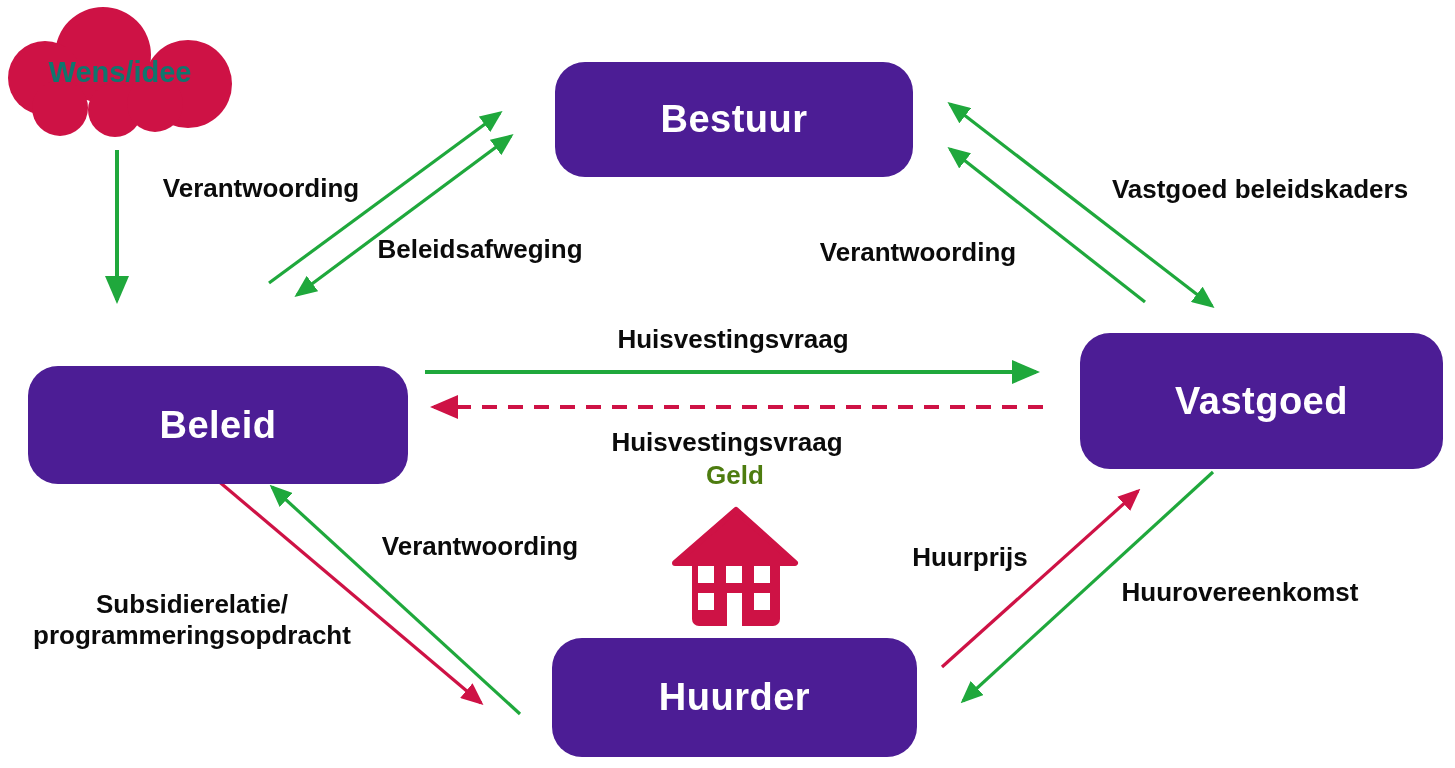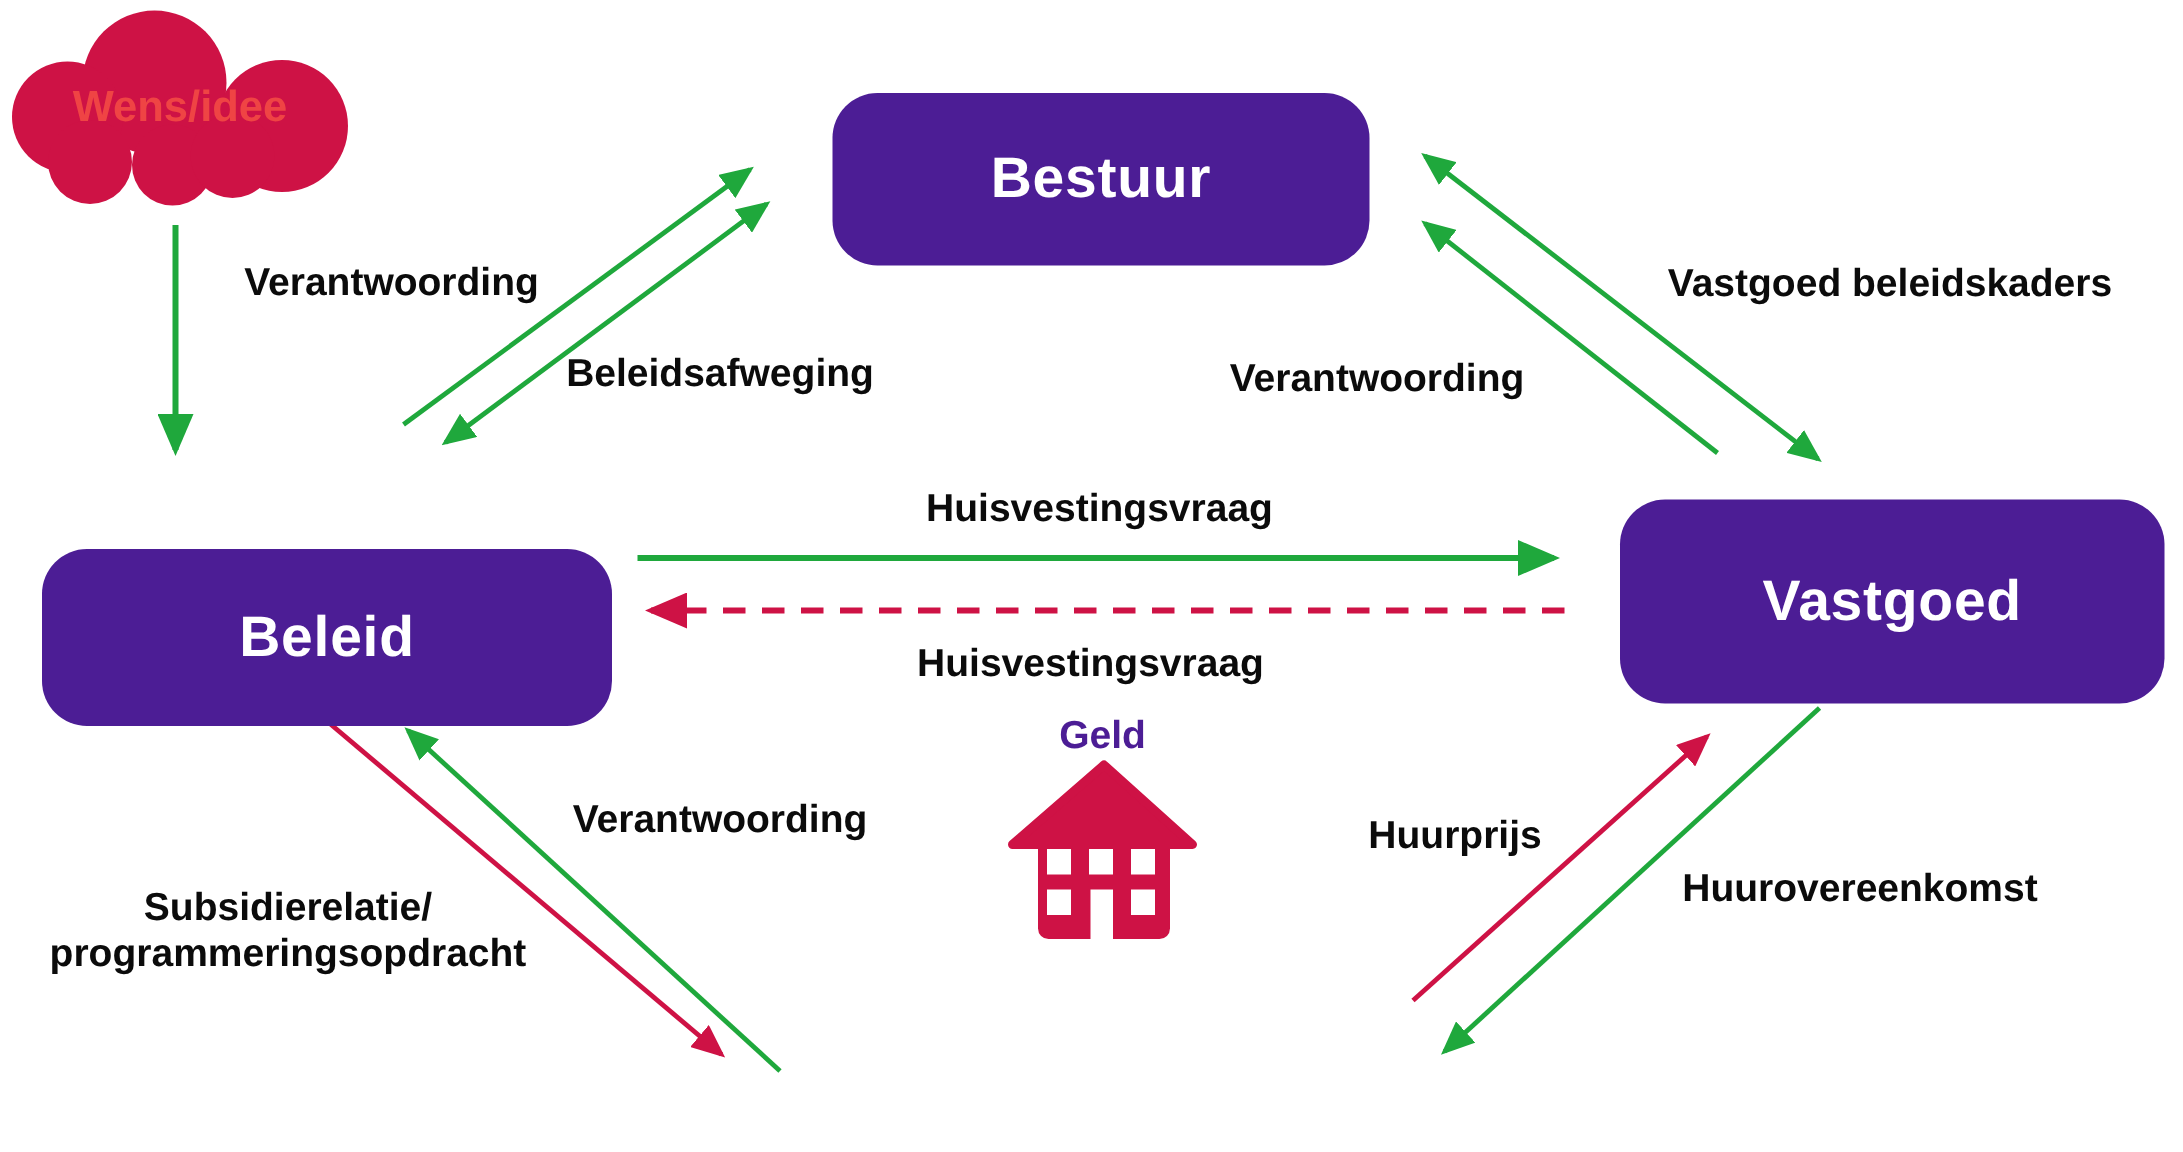--- a/index.html
+++ b/index.html
@@ -30,29 +30,29 @@
     font-size:26px;font-weight:bold;color:#0b0b0b;
     white-space:nowrap;
   }
   .edge-label.multiline{white-space:normal;text-align:center;line-height:31px;margin-top:12px;}
   #lbl-verantwoording-left  {left:261px;top:188px;}
   #lbl-beleidsafweging      {left:480px;top:249px;}
   #lbl-verantwoording-right {left:918px;top:252px;}
   #lbl-vastgoed-beleidskaders{left:1260px;top:189px;}
   #lbl-huisvestingsvraag    {left:733px;top:339px;}
   #lbl-huisvestingsaanbod   {left:727px;top:442px;}
-  #lbl-geld                 {left:735px;top:490px;color:#4c1d95;}
+  #lbl-geld                 {left:735px;top:475px;color:#4d7c0f;}
   #lbl-verantwoording-bottom{left:480px;top:546px;}
   #lbl-subsidierelatie      {left:192px;top:608px;width:360px;}
   #lbl-huurprijs            {left:970px;top:557px;}
   #lbl-huurovereenkomst     {left:1240px;top:592px;}
   #lbl-wens-idee{
     position:absolute;left:120px;top:72px;
     transform:translate(-50%,-50%);
-    color:#ef4444;font-size:29px;font-weight:bold;white-space:nowrap;
+    color:#0f766e;font-size:29px;font-weight:bold;white-space:nowrap;
   }
 </style>
 </head>
 <body>
 
 <div id="stage">
 
   <svg id="arrow-layer" viewBox="0 0 1455 768" xmlns="http://www.w3.org/2000/svg">
     <defs>
       <marker id="head-green" markerWidth="7" markerHeight="6" refX="6" refY="3" orient="auto-start-reverse" markerUnits="strokeWidth">
@@ -105,20 +105,23 @@
 
   <div class="node" id="node-bestuur">
     <span>Bestuur</span>
   </div>
   <div class="node" id="node-beleid">
     <span>Beleid</span>
   </div>
   <div class="node" id="node-vastgoed">
     <span>Vastgoed</span>
   </div>
+  <div class="node" id="node-huurder">
+    <span>Huurder</span>
+  </div>
 
   <div class="edge-label" id="lbl-verantwoording-left">Verantwoording</div>
   <div class="edge-label" id="lbl-beleidsafweging">Beleidsafweging</div>
   <div class="edge-label" id="lbl-verantwoording-right">Verantwoording</div>
   <div class="edge-label" id="lbl-vastgoed-beleidskaders">Vastgoed beleidskaders</div>
   <div class="edge-label" id="lbl-huisvestingsvraag">Huisvestingsvraag</div>
   <div class="edge-label" id="lbl-huisvestingsaanbod">Huisvestingsvraag</div>
   <div class="edge-label" id="lbl-geld">Geld</div>
   <div class="edge-label" id="lbl-verantwoording-bottom">Verantwoording</div>
   <div class="edge-label multiline" id="lbl-subsidierelatie"><span>Subsidierelatie/</span><br>

